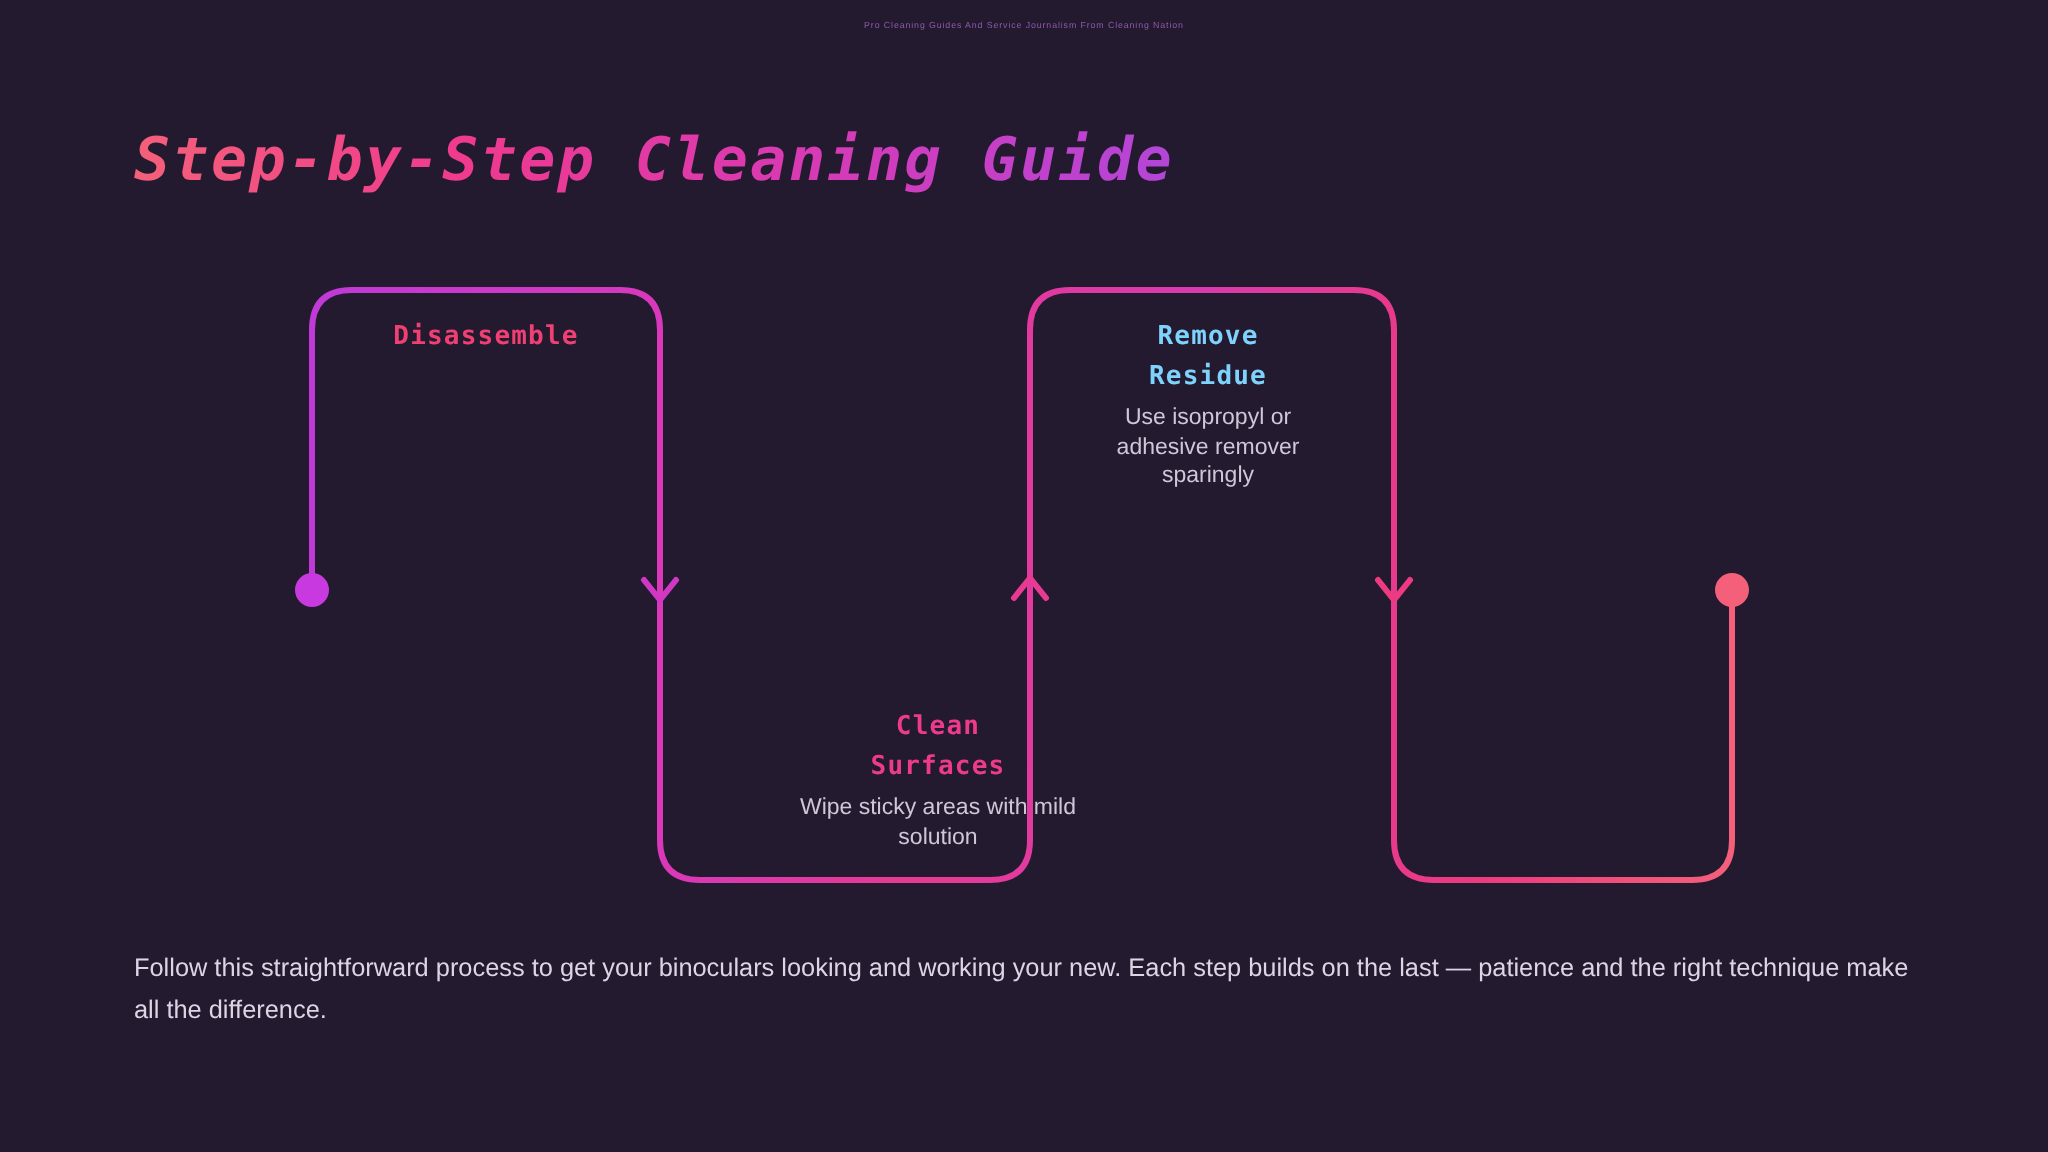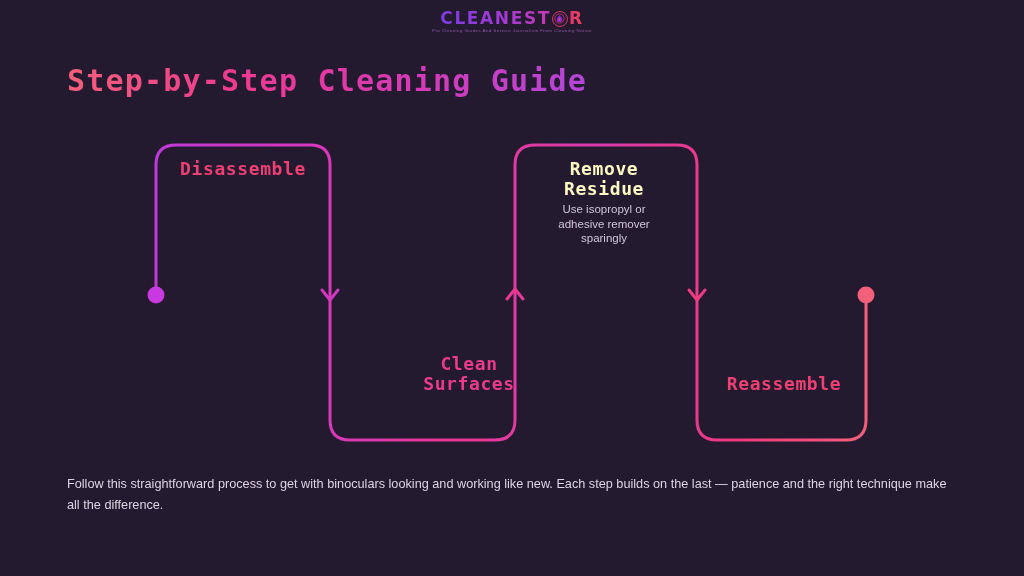--- a/index.html
+++ b/index.html
@@ -45,30 +45,31 @@
   }
 
   
   #page-title {
     position:absolute; left:67px; top:63px;
     font-family:"DejaVu Sans Mono", monospace;
     font-size:30px; font-weight:700; letter-spacing:1.2px;
     background:linear-gradient(90deg,#f4607a 0%, #ef3a8e 32%, #d63ab6 66%, #b346d8 100%);
     -webkit-background-clip:text; background-clip:text; color:transparent;
     white-space:nowrap;
+    font-style:italic;
   }
 
   
   #flow { position:absolute; left:0; top:0; width:1024px; height:470px; }
   #flow svg { position:absolute; left:0; top:0; }
 
   .step { position:absolute; text-align:center; }
   .step-title {
     font-family:"DejaVu Sans Mono", monospace;
-    font-size:18px; font-weight:700; letter-spacing:.6px;
+    font-size:13px; font-weight:700; letter-spacing:.6px;
     line-height:20px;
     white-space:pre-line;
   }
   .step-desc {
     font-family:"Liberation Sans", sans-serif;
     font-size:11.5px; line-height:14.5px;
     color:#cfc6d8; margin-top:3px;
   }
 
   
@@ -77,31 +78,20 @@
     font-family:"Liberation Sans", sans-serif;
     font-size:12.7px; line-height:21px; color:#ddd5e4;
   }
 </style>
 </head>
 <body>
 
 <div id="stage">
 
   <div id="brand">
-    <div id="brand-wordmark">
-      <span class="seg-a">CLEANEST</span>
-      <span id="brand-o">
-        <svg width="11" height="11" viewBox="0 0 11 11" aria-hidden="true">
-          <circle cx="5.5" cy="5.5" r="4.6" fill="none" stroke="#b8325e" stroke-width="1"></circle>
-          <path d="M5.5 2.2 C3.6 4.2 2.9 5.3 2.9 6.4 a2.6 2.6 0 0 0 5.2 0 c0-1.1-.7-2.2-2.6-4.2z" fill="#8a2bd8"></path>
-          <circle cx="5.5" cy="6.5" r="1" fill="#f0455c"></circle>
-        </svg>
-      </span>
-      <span class="seg-b">R</span>
-    </div>
     <div id="brand-tagline">Pro Cleaning Guides And Service Journalism From Cleaning Nation</div>
   </div>
 
   <h1 id="page-title">Step-by-Step Cleaning Guide</h1>
 
   <div id="flow">
     <svg width="1024" height="470" viewBox="0 0 1024 470">
       <defs>
         <linearGradient id="flowGrad" x1="0" y1="0" x2="1" y2="0">
           <stop offset="0%" stop-color="#c03ad8"></stop>
@@ -123,28 +113,28 @@
       <circle cx="866" cy="295" r="8.5" fill="#f4607a"></circle>
     </svg>
 
     <div class="step" style="left:168px; top:159px; width:150px;">
       <div class="step-title" style="color:#ef3f73;">Disassemble</div>
     </div>
 
     <div class="step" style="left:345px; top:354px; width:152px;margin-left:48px;">
       <div class="step-title" style="color:#ee3a8a;">Clean
 Surfaces</div>
+      <div class="step-desc" style="width:140px; margin-left:auto; margin-right:auto;">Wipe sticky areas with mild solution</div>
     </div>
 
     <div class="step" style="left:528px; top:159px; width:152px;">
-      <div class="step-title" style="color:#fef9c3;">Remove
+      <div class="step-title" style="color:#7dd3fc;">Remove
 Residue</div>
       <div class="step-desc" style="width:120px; margin-left:auto; margin-right:auto;">Use isopropyl or adhesive remover sparingly</div>
     </div>
 
     <div class="step" style="left:709px; top:374px; width:150px;">
-      <div class="step-title" style="color:#ef3f73;">Reassemble</div>
     </div>
   </div>
 
-  <p id="footer">Follow this straightforward process to get with binoculars looking and working like new. Each step builds on the last — patience and the right technique make all the difference.</p>
+  <p id="footer">Follow this straightforward process to get your binoculars looking and working your new. Each step builds on the last — patience and the right technique make all the difference.</p>
 
 </div>
 
 </body></html>

